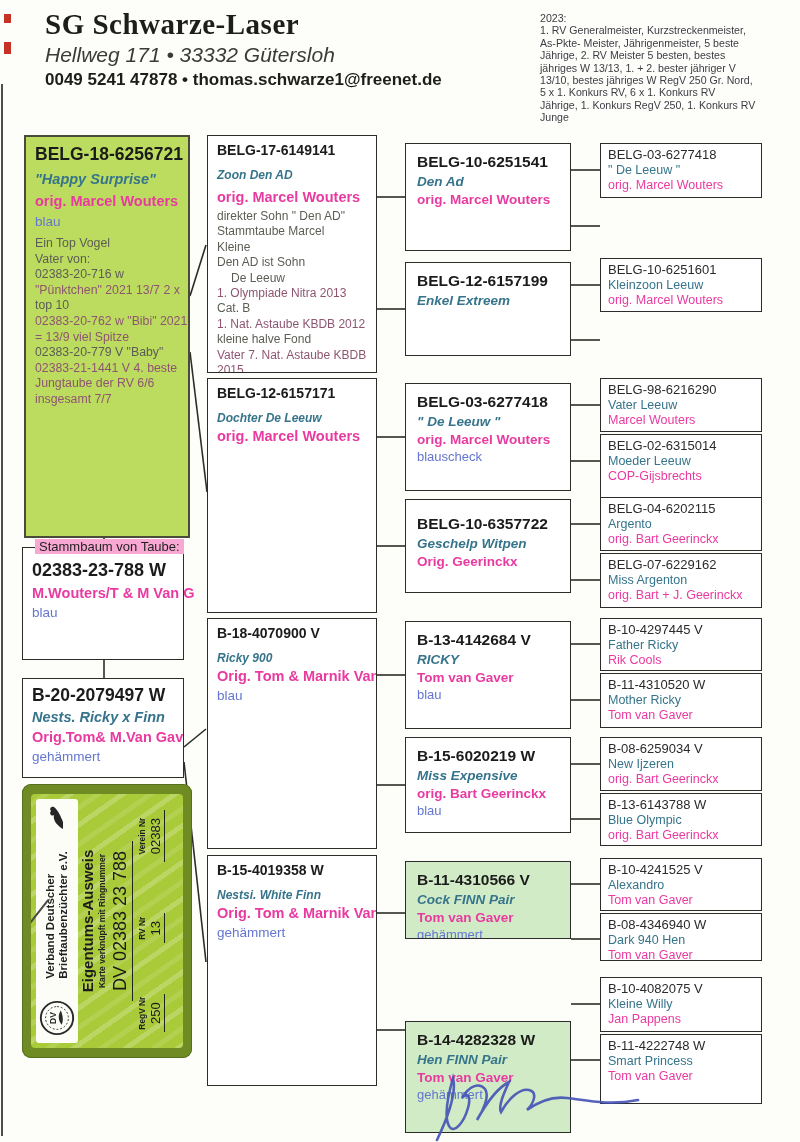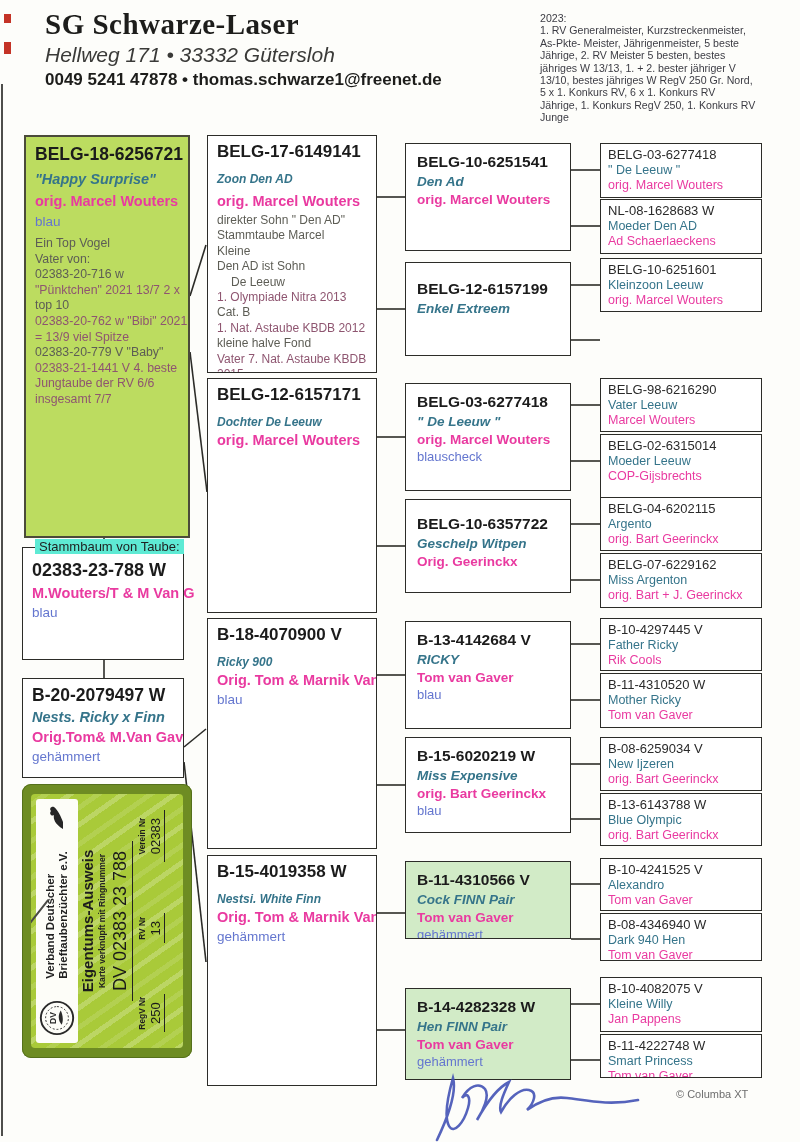--- a/index.html
+++ b/index.html
@@ -28,33 +28,33 @@
   .note.ind{padding-left:14px;}
   
   .g1{left:24px;top:135px;width:166px;height:403px;background:#bcdc60;border:2px solid #4b4b3a;padding:7px 7px 0 9px;}
   .g1 .ring{font-size:17.5px;}
   .g1 .name{font-size:14.5px;margin-top:6px;}
   .g1 .owner{font-size:14.5px;margin-top:6px;}
   .g1 .colorword{font-size:13.5px;margin-top:5px;}
   .g1 .notes{margin-top:7px;font-size:12.3px;line-height:15.6px;}
   
   .stb{left:22px;top:547px;width:162px;height:113px;padding:8px 8px 0 9px;overflow:visible;}
-  .stb-label{position:absolute;top:-9px;left:12px;background:#5eead4;padding:0 4px;font-size:13px;font-weight:normal;color:#1f1f1f;white-space:nowrap;}
+  .stb-label{position:absolute;top:-9px;left:12px;background:#f9a8d4;padding:0 4px;font-size:13px;font-weight:normal;color:#1f1f1f;white-space:nowrap;}
   .stb .ring{font-size:18px;margin-top:4px;}
   .stb .owner{font-size:14.5px;margin-top:4px;}
   .stb .colorword{font-size:13.5px;margin-top:4px;}
   
   .dam{left:22px;top:678px;width:162px;height:100px;padding:6px 8px 0 9px;}
   .dam .ring{font-size:17.5px;}
   .dam .name{font-size:14.5px;margin-top:3px;}
   .dam .owner{font-size:14.5px;margin-top:4px;}
   .dam .colorword{font-size:13.5px;margin-top:4px;}
   
   .c2{left:207px;width:170px;padding:6px 5px 0 9px;}
-  .c2 .ring{font-size:17px;}
+  .c2 .ring{font-size:14px;}
   .c2 .name{font-size:12px;margin-top:10px;}
   .c2 .owner{font-size:14.5px;margin-top:7px;}
   .c2 .colorword{font-size:13.5px;margin-top:4px;}
   .c2 .notes{margin-top:4px;font-size:12px;line-height:15.4px;}
   
   .c3{left:405px;width:166px;padding:9px 5px 0 11px;}
   .c3 .ring{font-size:15.5px;}
   .c3 .name{font-size:13.5px;margin-top:3px;}
   .c3 .owner{font-size:13.5px;margin-top:3px;}
   .c3 .colorword{font-size:13px;margin-top:2px;}
@@ -264,21 +264,21 @@
     <div class="owner" style="margin-top:3px">Orig. Tom &amp; Marnik Van</div>
     <div class="colorword">gehämmert</div>
   </div>
 
   <div class="box c3" style="top:143px;height:108px">
     <div class="ring">BELG-10-6251541</div>
     <div class="name">Den Ad</div>
     <div class="owner">orig. Marcel Wouters</div>
   </div>
   <div class="box c3" style="top:262px;height:94px">
-    <div class="ring" style="margin-top:8px">BELG-12-6157199</div>
+    <div class="ring" style="">BELG-12-6157199</div>
     <div class="name">Enkel Extreem</div>
   </div>
   <div class="box c3" style="top:383px;height:108px">
     <div class="ring">BELG-03-6277418</div>
     <div class="name">" De Leeuw "</div>
     <div class="owner">orig. Marcel Wouters</div>
     <div class="colorword">blauscheck</div>
   </div>
   <div class="box c3" style="top:499px;height:94px">
     <div class="ring" style="margin-top:6px">BELG-10-6357722</div>
@@ -296,36 +296,31 @@
     <div class="name">Miss Expensive</div>
     <div class="owner">orig. Bart Geerinckx</div>
     <div class="colorword">blau</div>
   </div>
   <div class="box c3 greenbg" style="top:861px;height:78px">
     <div class="ring">B-11-4310566 V</div>
     <div class="name">Cock FINN Pair</div>
     <div class="owner">Tom van Gaver</div>
     <div class="colorword">gehämmert</div>
   </div>
-  <div class="box c3 greenbg" style="top:988px;height:92px">
+  <div class="box c3 greenbg" style="top:1021px;height:112px">
     <div class="ring">B-14-4282328 W</div>
     <div class="name">Hen FINN Pair</div>
     <div class="owner">Tom van Gaver</div>
     <div class="colorword">gehämmert</div>
   </div>
 
   <div class="box c4" style="top:143px;height:55px">
     <div class="ring">BELG-03-6277418</div>
     <div class="name">" De Leeuw "</div>
     <div class="owner">orig. Marcel Wouters</div>
-  </div>
-  <div class="box c4" style="top:199px;height:55px">
-    <div class="ring">NL-08-1628683 W</div>
-    <div class="name">Moeder Den AD</div>
-    <div class="owner">Ad Schaerlaeckens</div>
   </div>
   <div class="box c4" style="top:258px;height:54px">
     <div class="ring">BELG-10-6251601</div>
     <div class="name">Kleinzoon Leeuw</div>
     <div class="owner">orig. Marcel Wouters</div>
   </div>
   <div class="box c4" style="top:378px;height:54px">
     <div class="ring">BELG-98-6216290</div>
     <div class="name">Vater Leeuw</div>
     <div class="owner">Marcel Wouters</div>
@@ -373,21 +368,21 @@
   <div class="box c4" style="top:913px;height:48px">
     <div class="ring">B-08-4346940 W</div>
     <div class="name">Dark 940 Hen</div>
     <div class="owner">Tom van Gaver</div>
   </div>
   <div class="box c4" style="top:977px;height:55px">
     <div class="ring">B-10-4082075 V</div>
     <div class="name">Kleine Willy</div>
     <div class="owner">Jan Pappens</div>
   </div>
-  <div class="box c4" style="top:1034px;height:44px">
+  <div class="box c4" style="top:1034px;height:70px">
     <div class="ring">B-11-4222748 W</div>
     <div class="name">Smart Princess</div>
     <div class="owner">Tom van Gaver</div>
   </div>
 
   <svg class="signature" width="800" height="1142" viewBox="0 0 800 1142">
     <path d="M437,1140 C447,1119 457,1093 453,1078 C449,1092 443,1115 449,1126 C454,1135 464,1122 468,1108 C471,1098 468,1091 462,1098 C469,1086 479,1082 485,1089 C490,1096 483,1111 477,1120 C487,1102 499,1087 509,1082 C504,1093 498,1106 501,1112 C509,1098 520,1088 529,1090 C538,1092 534,1103 527,1110 C538,1102 552,1096 567,1098 C585,1100 608,1106 638,1100" fill="none" stroke="#4252b5" stroke-width="2.6" stroke-linecap="round" opacity="0.9"></path>
   </svg>
 
   <div class="copyright">© Columba XT</div>

